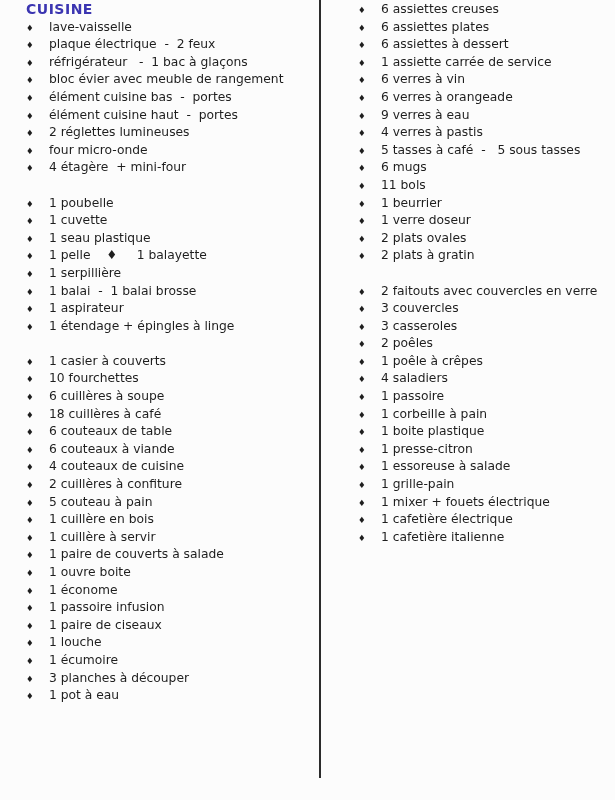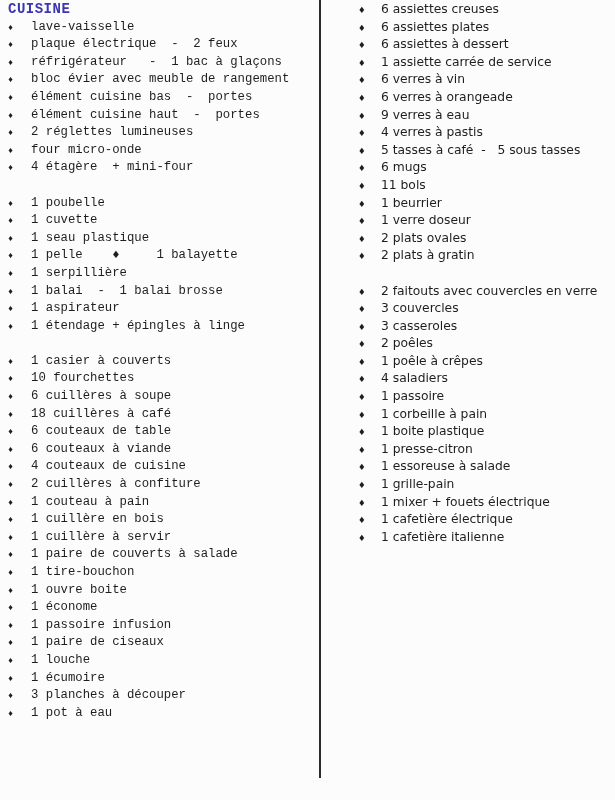--- a/index.html
+++ b/index.html
@@ -24,23 +24,22 @@
     top: 0;
     width: 2px;
     height: 778px;
     background: #2b2b2b;
   }
   .column {
     position: absolute;
     top: 1px;
   }
   #left-column {
-    left: 8px;
+    left: 26px;
     width: 305px;
-    font-family: Liberation Mono, monospace;
   }
   #right-column {
     left: 358px;
     width: 265px;
   }
   .doc-title {
     height: 17.6px;
     line-height: 17.6px;
     font-size: 14px;
     font-weight: bold;
@@ -95,25 +94,24 @@
         <div class="line"><span class="bullet">♦</span><span class="txt">1 étendage + épingles à linge</span></div>
         <div class="spacer"></div>
         <div class="line"><span class="bullet">♦</span><span class="txt">1 casier à couverts</span></div>
         <div class="line"><span class="bullet">♦</span><span class="txt">10 fourchettes</span></div>
         <div class="line"><span class="bullet">♦</span><span class="txt">6 cuillères à soupe</span></div>
         <div class="line"><span class="bullet">♦</span><span class="txt">18 cuillères à café</span></div>
         <div class="line"><span class="bullet">♦</span><span class="txt">6 couteaux de table</span></div>
         <div class="line"><span class="bullet">♦</span><span class="txt">6 couteaux à viande</span></div>
         <div class="line"><span class="bullet">♦</span><span class="txt">4 couteaux de cuisine</span></div>
         <div class="line"><span class="bullet">♦</span><span class="txt">2 cuillères à confiture</span></div>
-        <div class="line"><span class="bullet">♦</span><span class="txt">1 couteau à pain</span></div>
+        <div class="line"><span class="bullet">♦</span><span class="txt">5 couteau à pain</span></div>
         <div class="line"><span class="bullet">♦</span><span class="txt">1 cuillère en bois</span></div>
         <div class="line"><span class="bullet">♦</span><span class="txt">1 cuillère à servir</span></div>
         <div class="line"><span class="bullet">♦</span><span class="txt">1 paire de couverts à salade</span></div>
-        <div class="line"><span class="bullet">♦</span><span class="txt">1 tire-bouchon</span></div>
         <div class="line"><span class="bullet">♦</span><span class="txt">1 ouvre boite</span></div>
         <div class="line"><span class="bullet">♦</span><span class="txt">1 économe</span></div>
         <div class="line"><span class="bullet">♦</span><span class="txt">1 passoire infusion</span></div>
         <div class="line"><span class="bullet">♦</span><span class="txt">1 paire de ciseaux</span></div>
         <div class="line"><span class="bullet">♦</span><span class="txt">1 louche</span></div>
         <div class="line"><span class="bullet">♦</span><span class="txt">1 écumoire</span></div>
         <div class="line"><span class="bullet">♦</span><span class="txt">3 planches à découper</span></div>
         <div class="line"><span class="bullet">♦</span><span class="txt">1 pot à eau</span></div>
       </div>
   </div>

